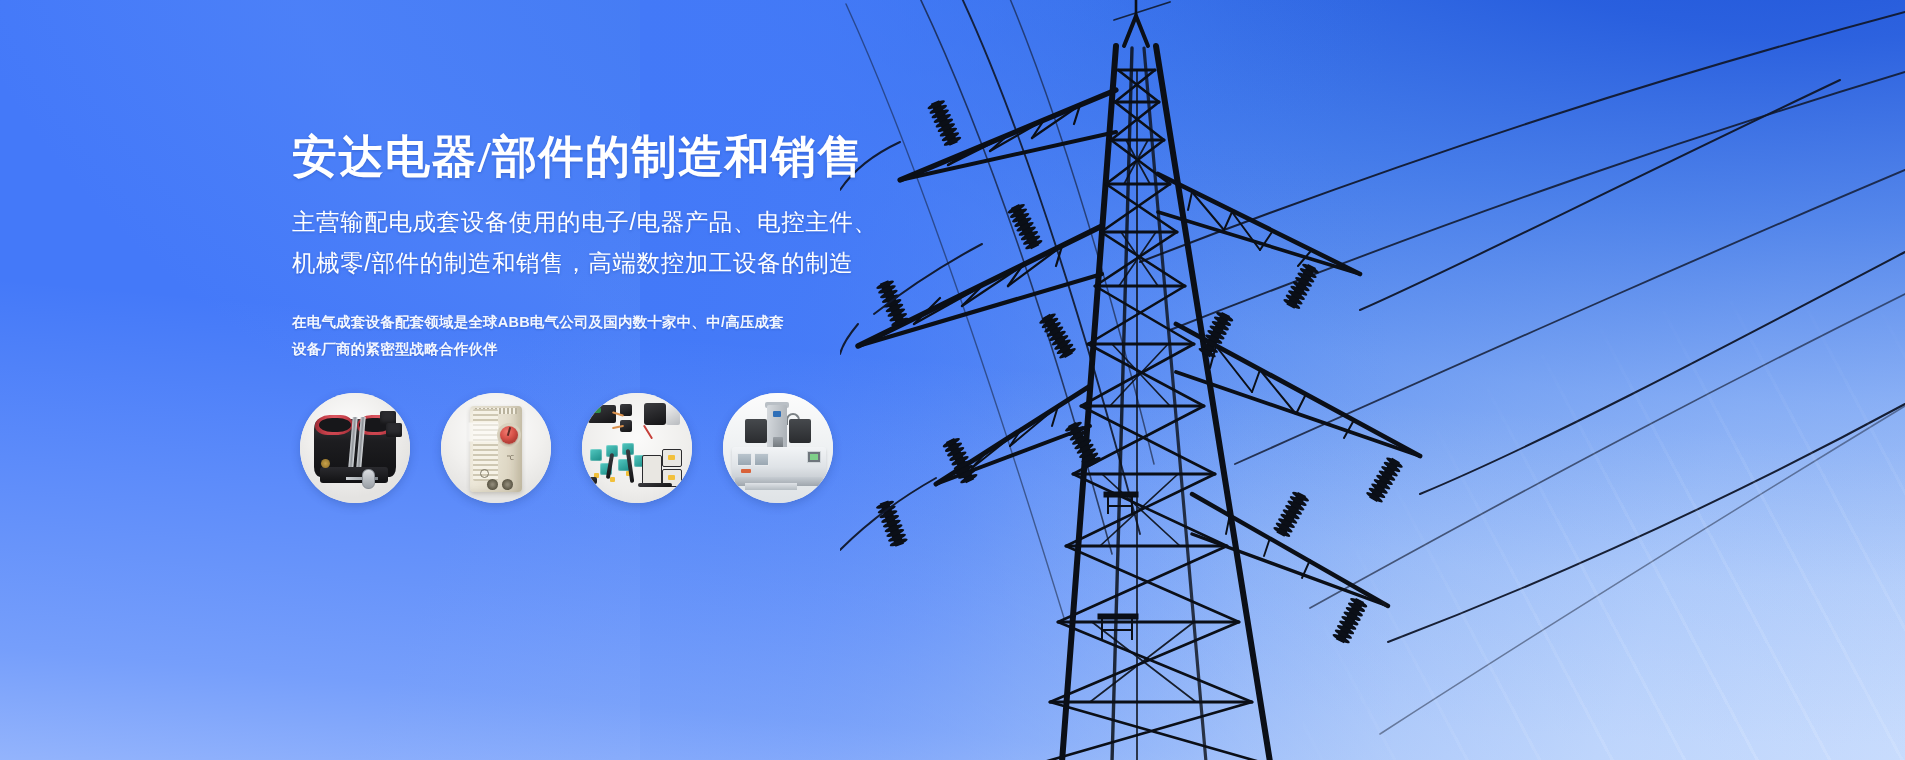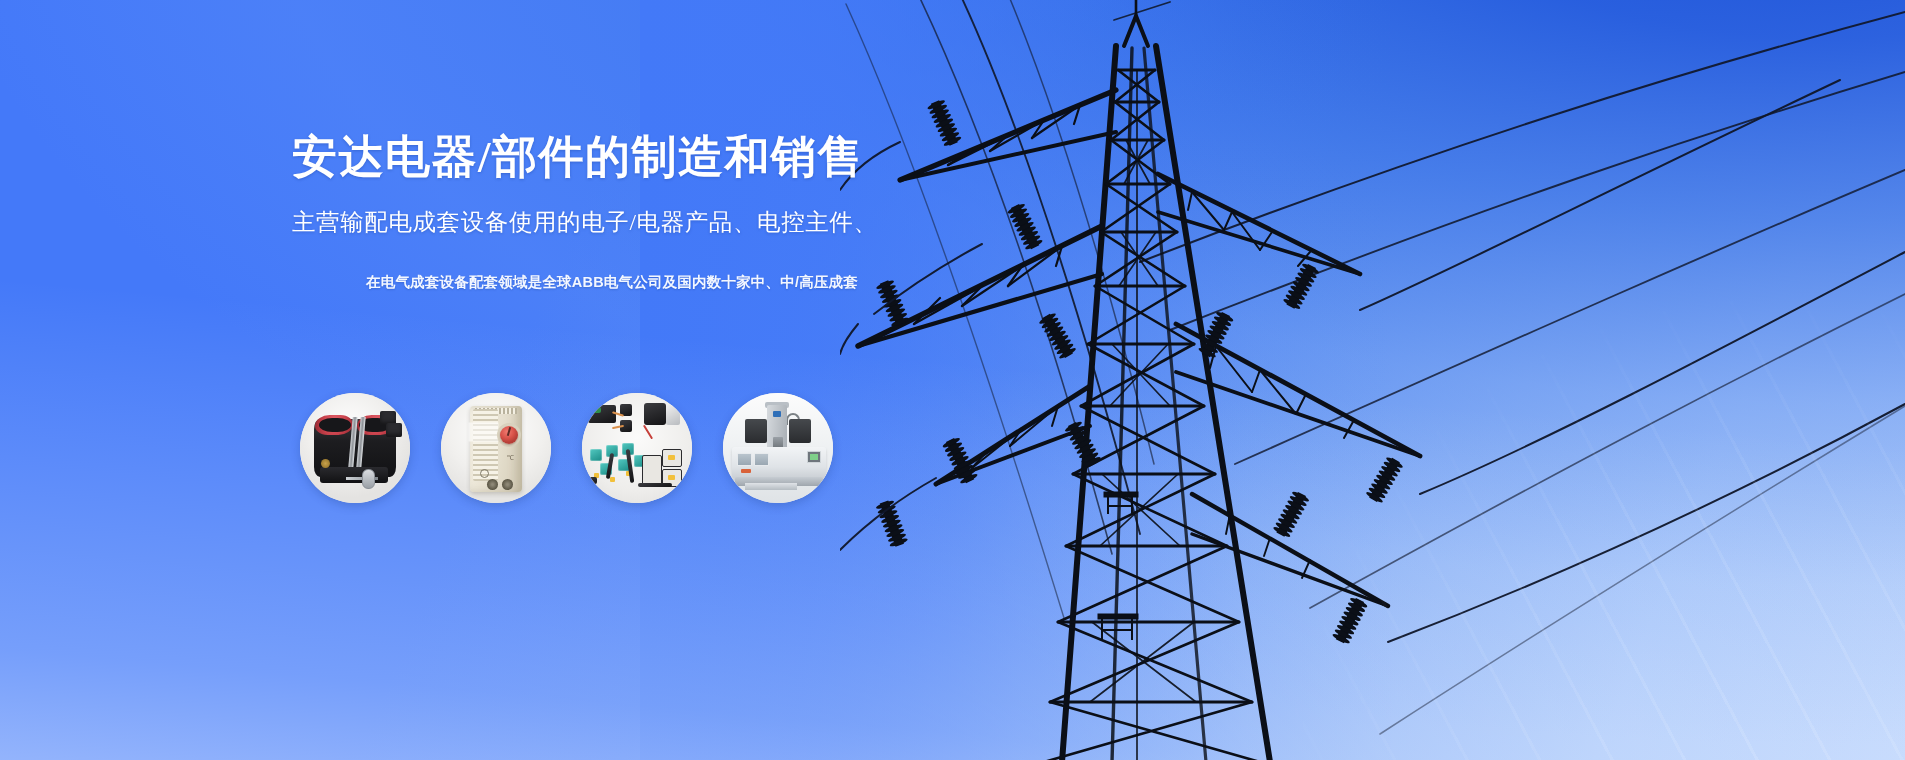--- a/index.html
+++ b/index.html
@@ -83,37 +83,37 @@
   .headline {
     font-family: "Liberation Serif", "DejaVu Serif", serif;
     font-size: 45px;
     font-weight: 700;
     letter-spacing: 1.5px;
     line-height: 1.12;
     margin-bottom: 20px;
     white-space: nowrap;
   }
   .sub-line {
-    font-family: Liberation Serif, serif;
+    font-family: Liberation Sans, sans-serif;
     font-size: 23.5px;
     font-weight: 400;
     letter-spacing: .6px;
     line-height: 1.72;
     white-space: nowrap;
   }
   .desc {
     margin-top: 26px;
     font-size: 14.5px;
     font-weight: 700;
     line-height: 1.82;
     letter-spacing: .2px;
     color: #f3f7ff;
     text-shadow: 0 1px 2px rgba(14,48,128,.28);
   }
-  .desc div { white-space: nowrap; text-align: center; }
+  .desc div { white-space: nowrap; }
 
   
   .thumbs {
     position: absolute;
     left: 300px; top: 393px;
     display: flex;
     gap: 31px;
   }
   .thumb {
     position: relative;
@@ -526,23 +526,25 @@
       </g>
     </svg>
   </div>
 
   <div class="diag-stripes"></div>
 
   <div class="copy">
     <div class="headline">安达电器/部件的制造和销售</div>
 
     <div class="sub-line">主营输配电成套设备使用的电子/电器产品、电控主件、</div>
+    <div class="sub-line">机械零/部件的制造和销售，高端数控加工设备的制造</div>
 
     <div class="desc">
       <div>在电气成套设备配套领域是全球ABB电气公司及国内数十家中、中/高压成套</div>
+      <div>设备厂商的紧密型战略合作伙伴</div>
     </div>
   </div>
 
   <div class="thumbs">
 
     <div class="thumb">
       <div class="scene">
         <div class="ct-bg"></div>
         <div class="ct-body"></div>
         <div class="ct-topL"></div>

